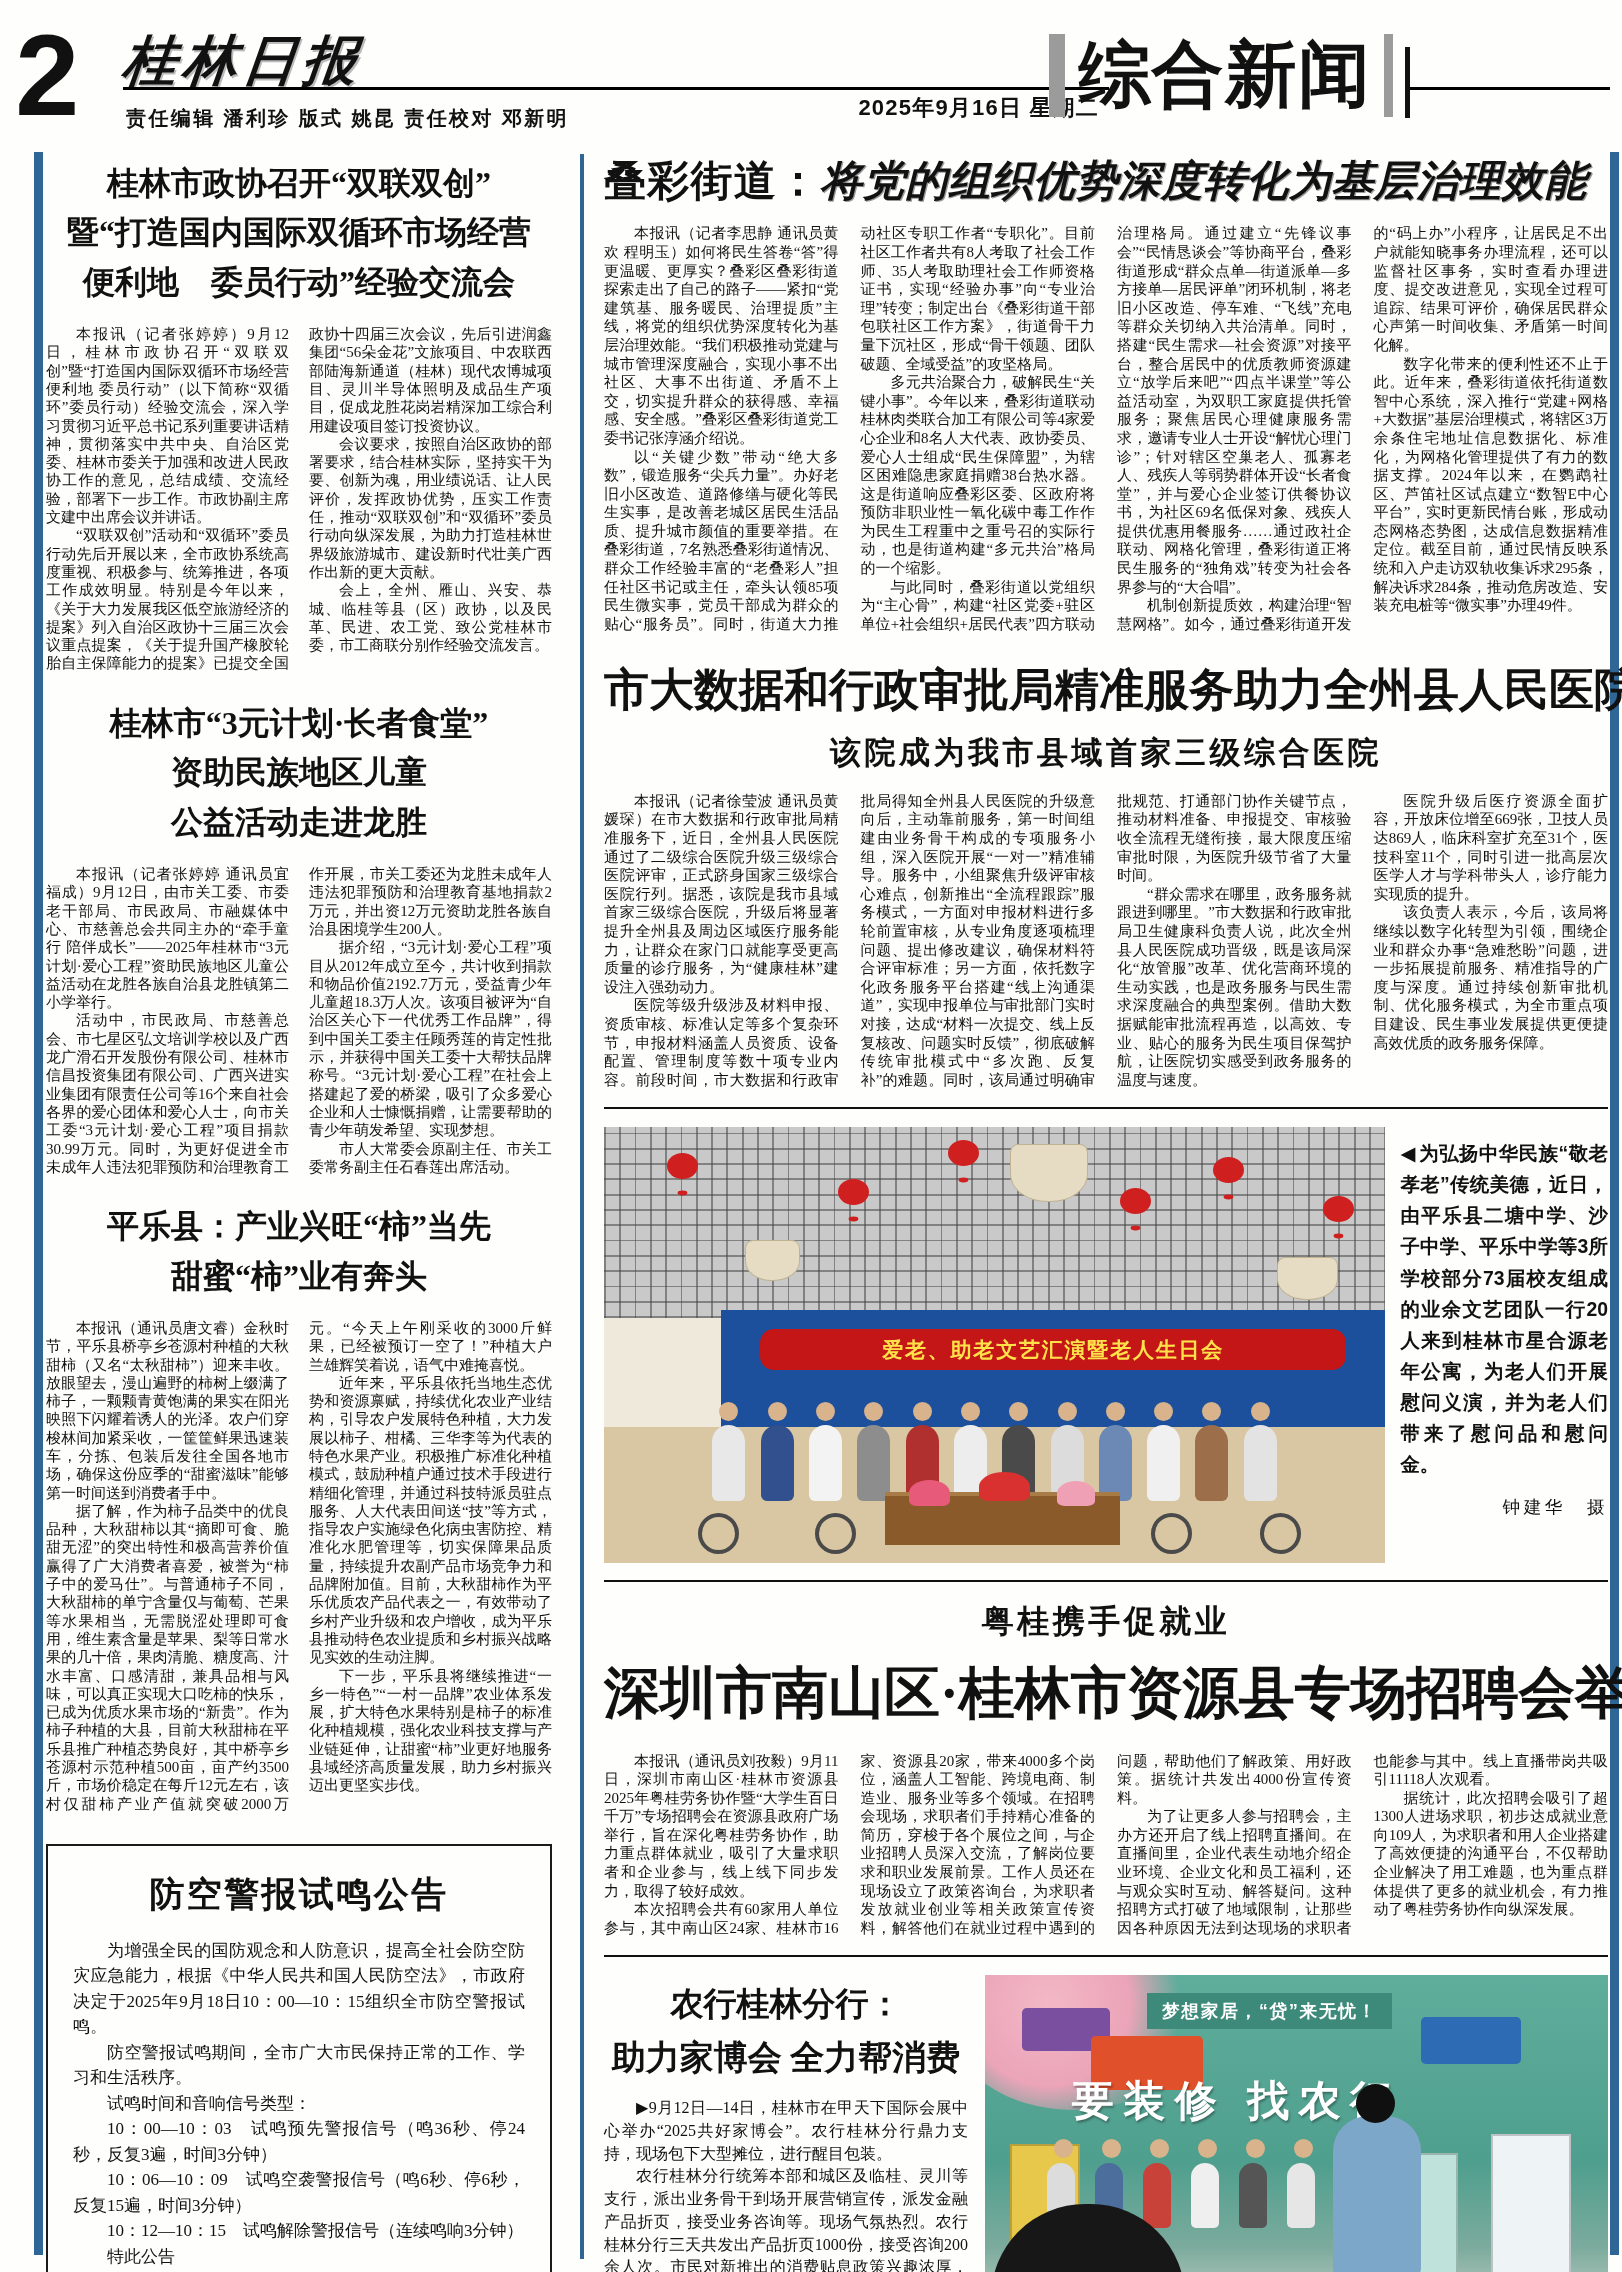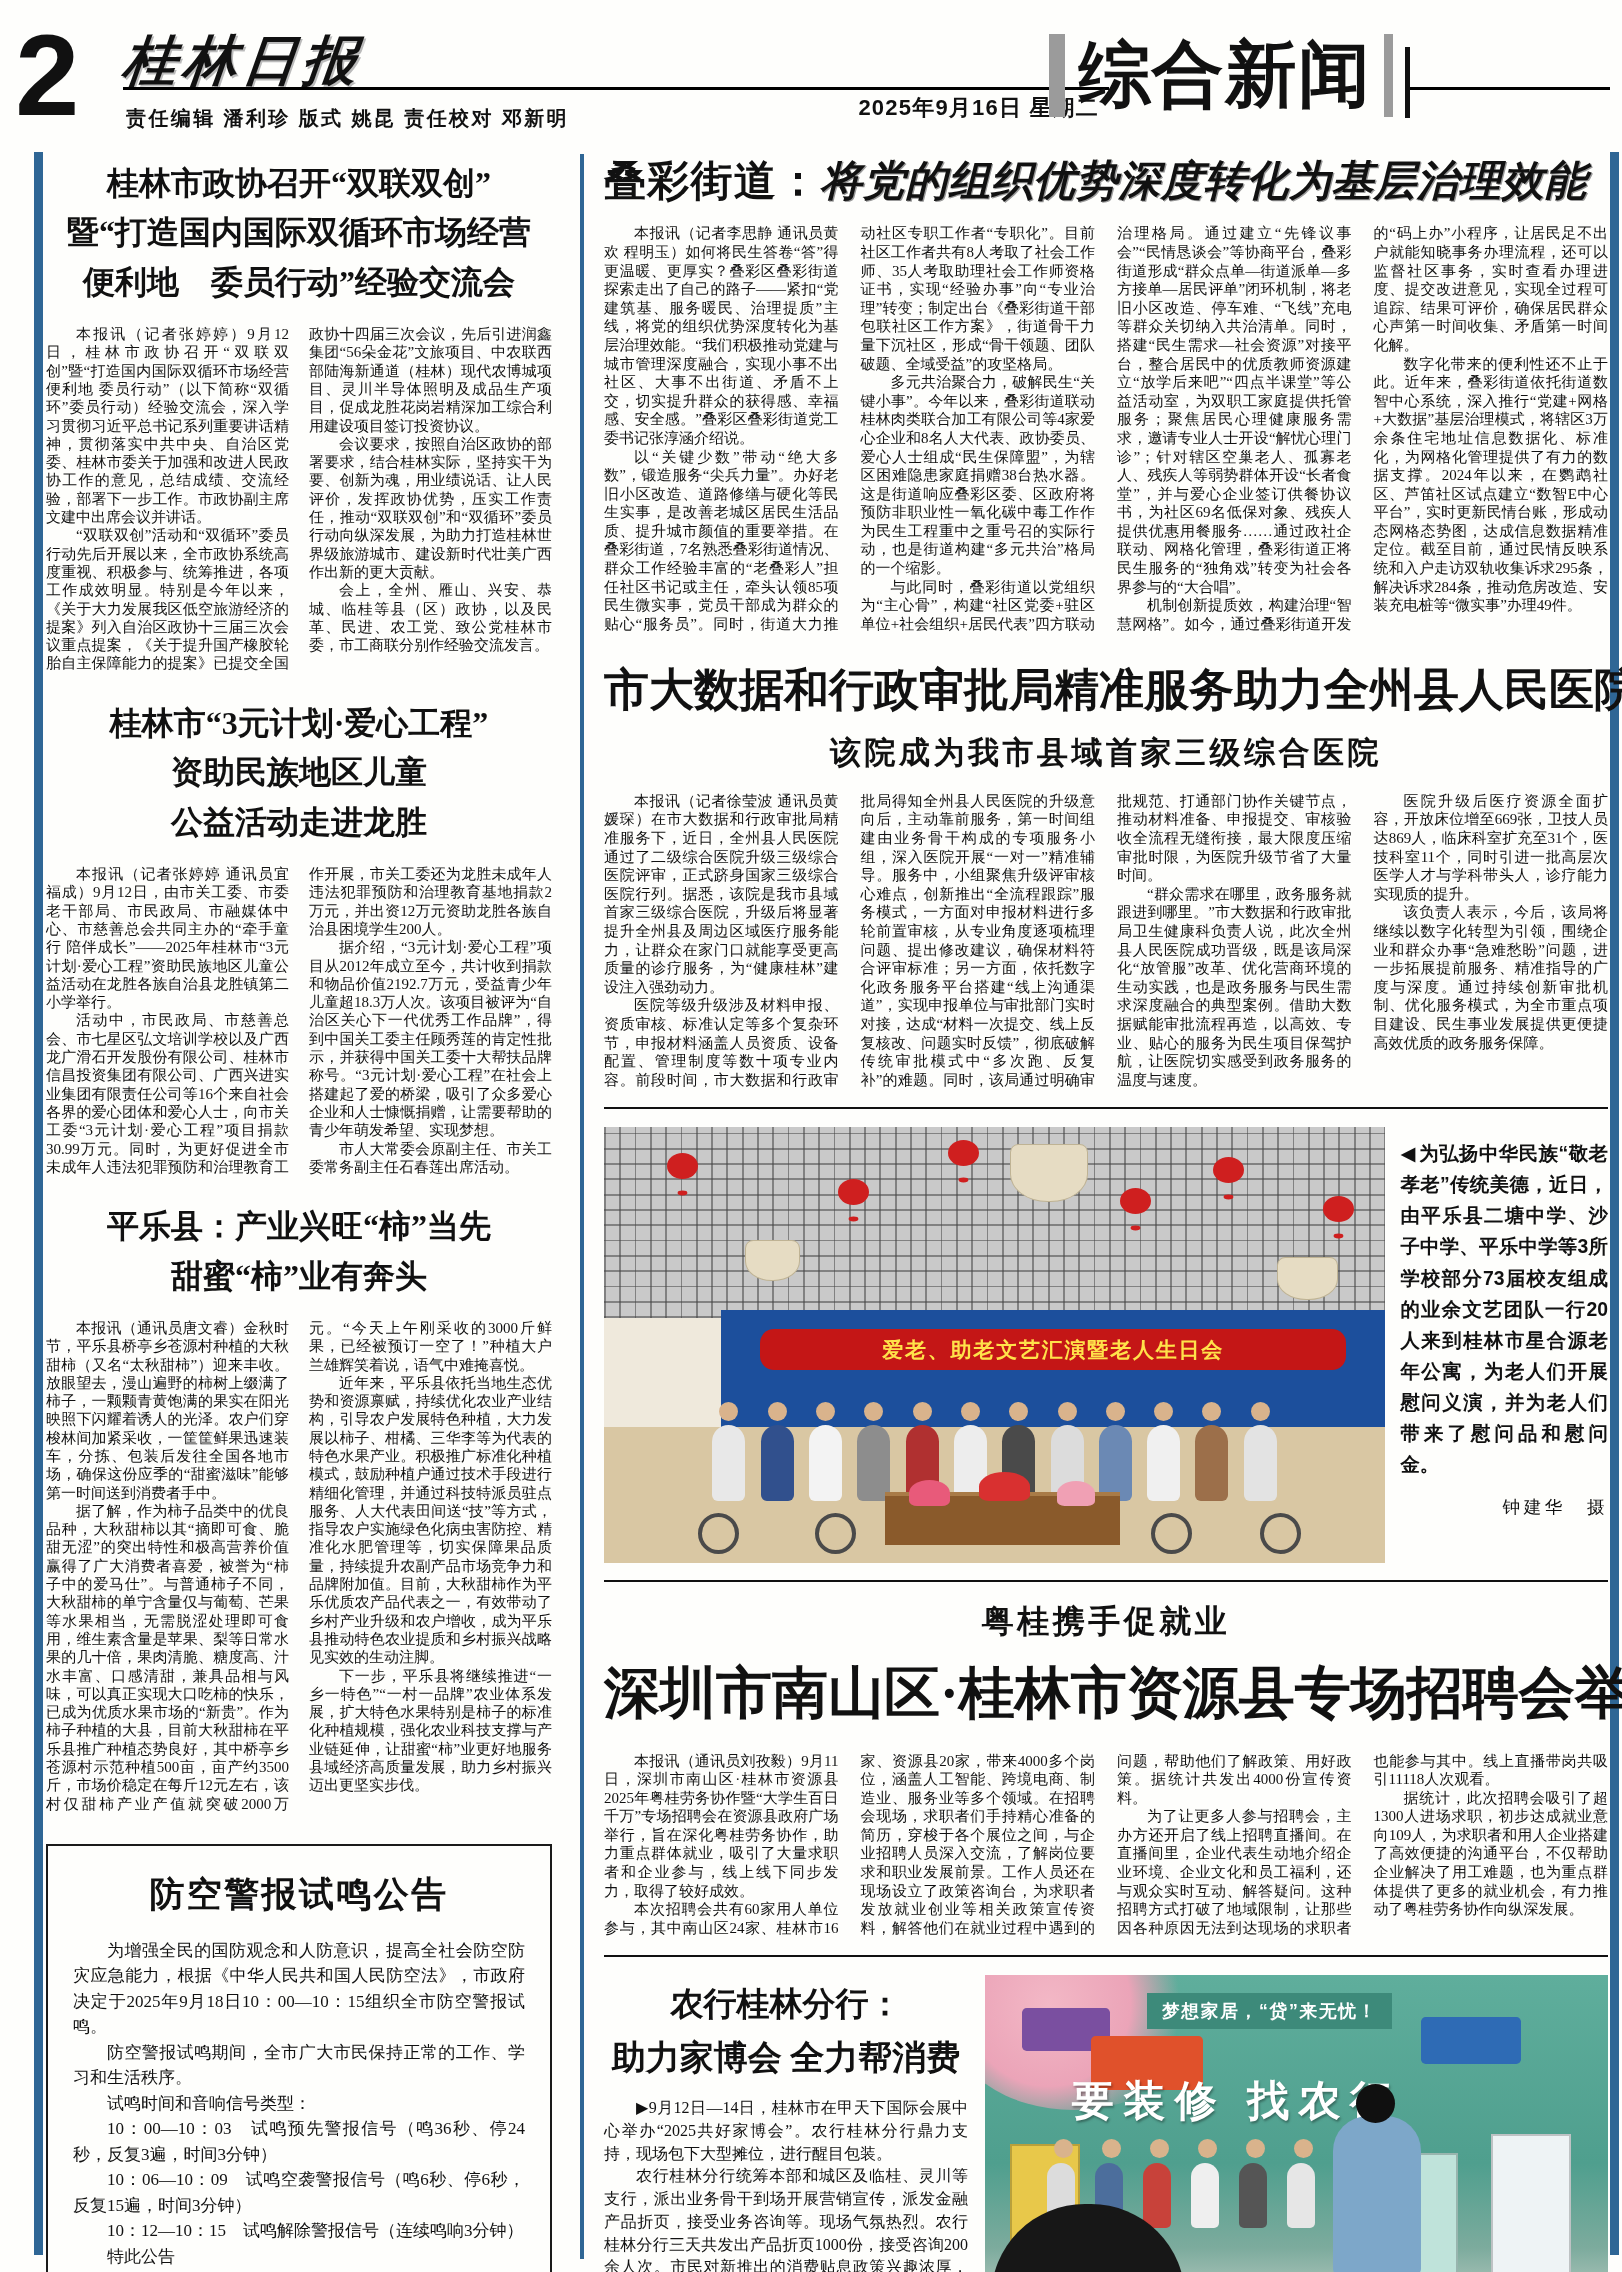--- a/index.html
+++ b/index.html
@@ -167,21 +167,21 @@
         <div class="body2">
             <p>本报讯（记者张婷婷）9月12日，桂林市政协召开“双联双创”暨“打造国内国际双循环市场经营便利地 委员行动”（以下简称“双循环”委员行动）经验交流会，深入学习贯彻习近平总书记系列重要讲话精神，贯彻落实中共中央、自治区党委、桂林市委关于加强和改进人民政协工作的意见，总结成绩、交流经验，部署下一步工作。市政协副主席文建中出席会议并讲话。</p>
             <p>“双联双创”活动和“双循环”委员行动先后开展以来，全市政协系统高度重视、积极参与、统筹推进，各项工作成效明显。特别是今年以来，《关于大力发展我区低空旅游经济的提案》列入自治区政协十三届三次会议重点提案，《关于提升国产橡胶轮胎自主保障能力的提案》已提交全国政协十四届三次会议，先后引进润鑫集团“56朵金花”文旅项目、中农联西部陆海新通道（桂林）现代农博城项目、灵川半导体照明及成品生产项目，促成龙胜花岗岩精深加工综合利用建设项目签订投资协议。</p>
             <p>会议要求，按照自治区政协的部署要求，结合桂林实际，坚持实干为要、创新为魂，用业绩说话、让人民评价，发挥政协优势，压实工作责任，推动“双联双创”和“双循环”委员行动向纵深发展，为助力打造桂林世界级旅游城市、建设新时代壮美广西作出新的更大贡献。</p>
             <p>会上，全州、雁山、兴安、恭城、临桂等县（区）政协，以及民革、民进、农工党、致公党桂林市委，市工商联分别作经验交流发言。</p>
           </div>
       </article>
 
       <article class="art">
         <h2 class="a-title">
-            <p>桂林市“3元计划·爱心工程”</p>
+            <p>桂林市“3元计划·长者食堂”</p>
             <p>资助民族地区儿童</p>
             <p>公益活动走进龙胜</p>
           </h2>
         <div class="body2">
             <p>本报讯（记者张婷婷 通讯员宜福成）9月12日，由市关工委、市委老干部局、市民政局、市融媒体中心、市慈善总会共同主办的“牵手童行 陪伴成长”——2025年桂林市“3元计划·爱心工程”资助民族地区儿童公益活动在龙胜各族自治县龙胜镇第二小学举行。</p>
             <p>活动中，市民政局、市慈善总会、市七星区弘文培训学校以及广西龙广滑石开发股份有限公司、桂林市信昌投资集团有限公司、广西兴进实业集团有限责任公司等16个来自社会各界的爱心团体和爱心人士，向市关工委“3元计划·爱心工程”项目捐款30.99万元。同时，为更好促进全市未成年人违法犯罪预防和治理教育工作开展，市关工委还为龙胜未成年人违法犯罪预防和治理教育基地捐款2万元，并出资12万元资助龙胜各族自治县困境学生200人。</p>
             <p>据介绍，“3元计划·爱心工程”项目从2012年成立至今，共计收到捐款和物品价值2192.7万元，受益青少年儿童超18.3万人次。该项目被评为“自治区关心下一代优秀工作品牌”，得到中国关工委主任顾秀莲的肯定性批示，并获得中国关工委十大帮扶品牌称号。“3元计划·爱心工程”在社会上搭建起了爱的桥梁，吸引了众多爱心企业和人士慷慨捐赠，让需要帮助的青少年萌发希望、实现梦想。</p>
             <p>市人大常委会原副主任、市关工委常务副主任石春莲出席活动。</p>
           </div>
       </article>

